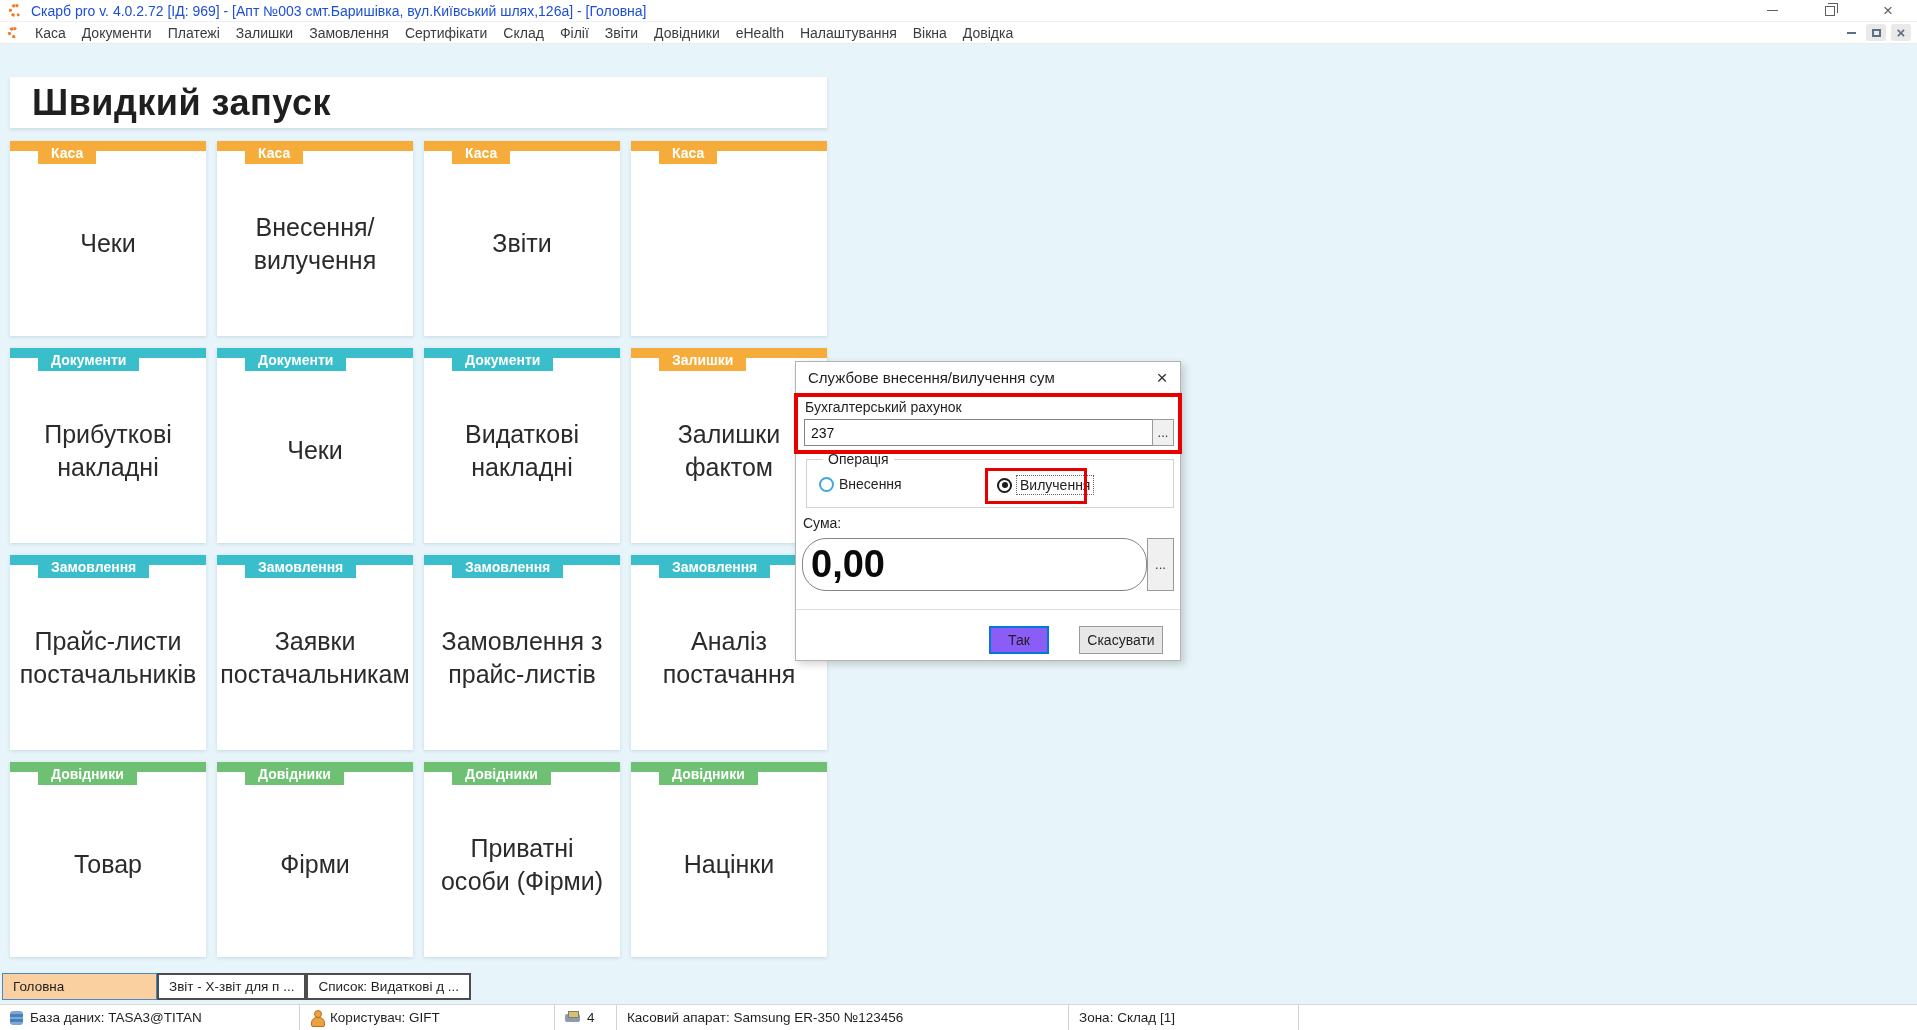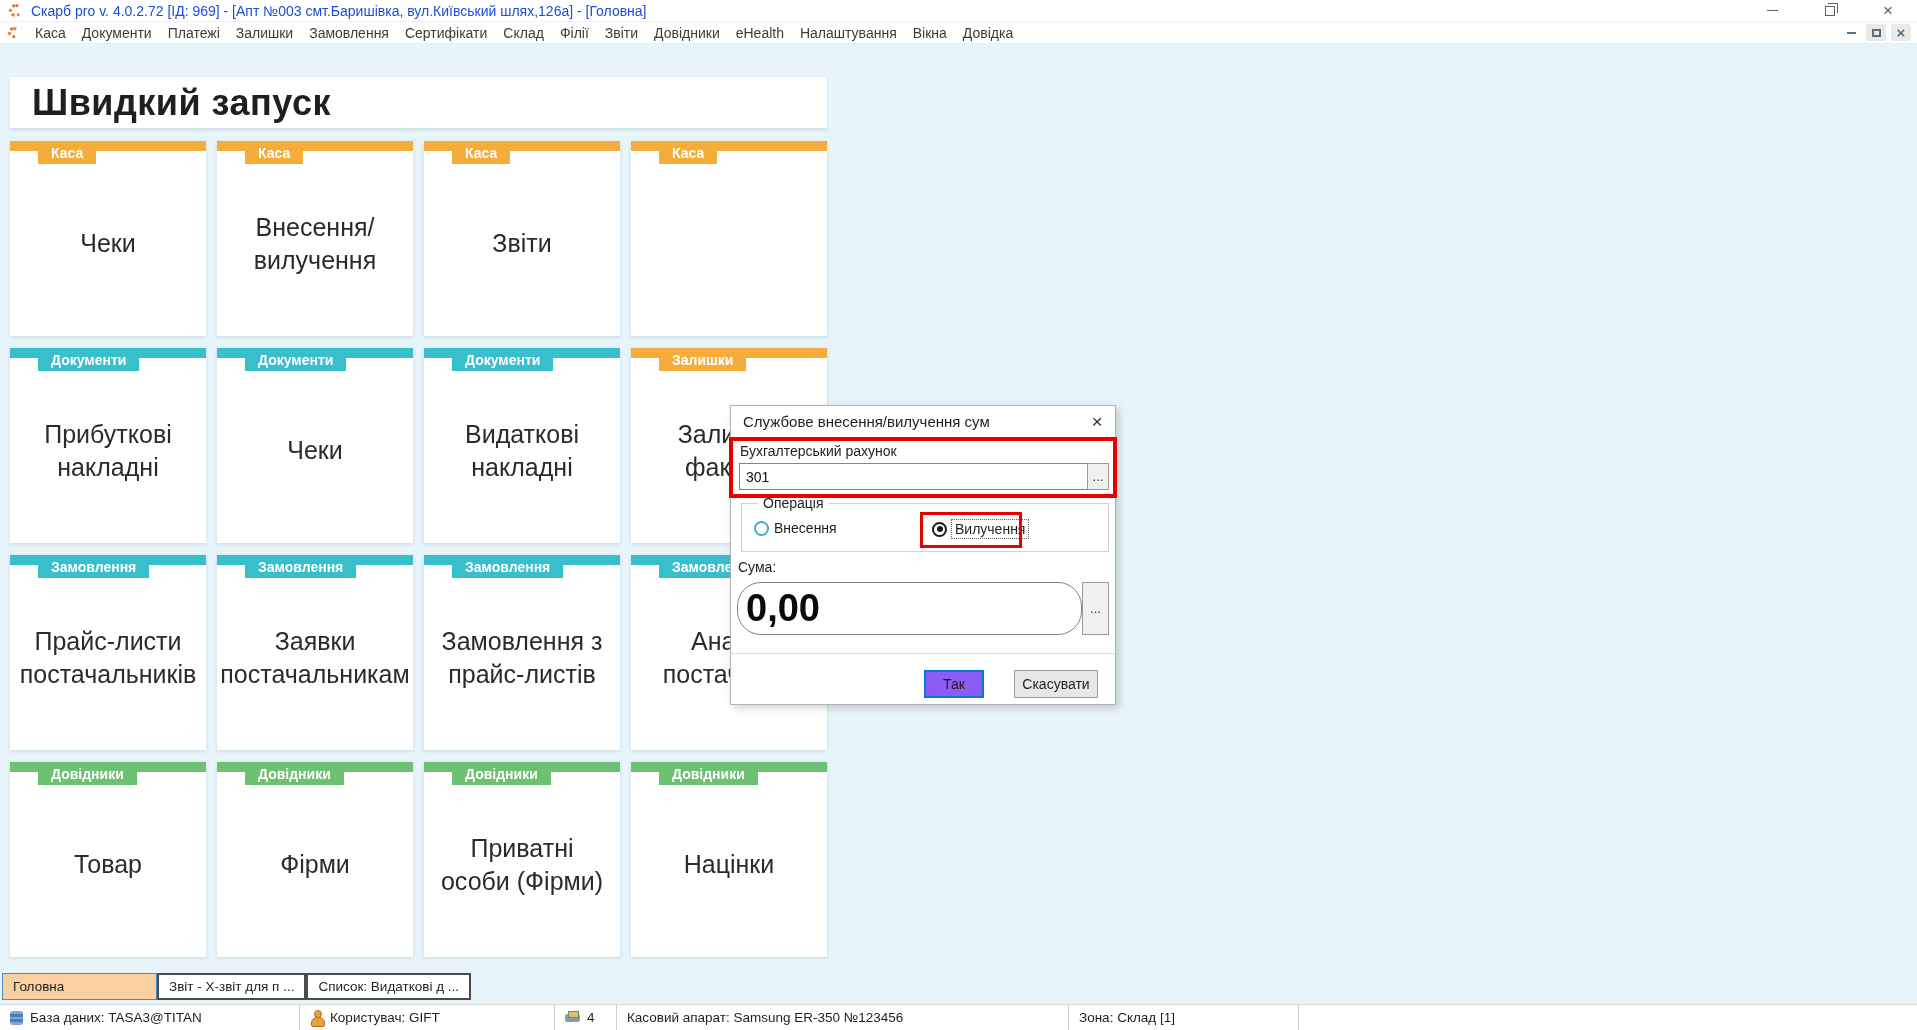--- a/index.html
+++ b/index.html
@@ -42,22 +42,22 @@
   .tile { position:absolute; width:196px; height:195px; background:#ffffff;
     box-shadow:0 1px 3px rgba(120,160,175,0.3); cursor:pointer; }
   .tile-bar { position:absolute; left:0; top:0; width:100%; height:10px; }
   .tile-tag { position:absolute; left:28px; top:0; padding:4px 13px 3px 13px;
     color:#ffffff; font-size:14px; font-weight:600; white-space:nowrap; }
   .tile-label { position:absolute; left:14px; right:14px; top:10px; bottom:0;
     display:flex; align-items:center; justify-content:center; text-align:center;
     font-size:25px; color:#2b2b2b; line-height:1.32; }
 
   
-  .dialog { position:absolute; left:730px; top:361px; width:386px; height:300px; background:#ffffff;
-    border:1px solid #b3b3b3; box-shadow:3px 3px 8px rgba(0,0,0,0.18); z-index:10; font-size:14px;margin-top:44px; }
+  .dialog { position:absolute; left:795px; top:361px; width:386px; height:300px; background:#ffffff;
+    border:1px solid #b3b3b3; box-shadow:3px 3px 8px rgba(0,0,0,0.18); z-index:10; font-size:14px; }
   .dlg-titlebar { position:absolute; left:0; top:0; width:100%; height:32px; background:#ffffff;
     border-bottom:1px solid #a6a6a6; display:flex; align-items:center; }
   .dlg-title { padding-left:12px; font-size:15px; color:#1f1f1f; }
   .dlg-close { margin-left:auto; width:36px; height:100%; display:flex; align-items:center;
     justify-content:center; font-size:19px; font-weight:300; color:#333; cursor:pointer; }
   .dlg-label { position:absolute; font-size:14px; color:#1f1f1f; }
   .dlg-input { position:absolute; background:#ffffff; border:1px solid #848484;
     font-size:14px; color:#111; padding-left:6px; font-family:"Liberation Sans",sans-serif; }
   .browse-btn { position:absolute; background:#f0f0f0; border:1px solid #9a9a9a; color:#333;
     display:flex; align-items:center; justify-content:center; font-size:13px; cursor:pointer; }
@@ -244,21 +244,21 @@
 <div class="dialog">
   <div class="dlg-titlebar">
     <span class="dlg-title">Службове внесення/вилучення сум</span>
     <span class="dlg-close">
         <span>×</span>
       </span>
   </div>
 
   <span class="dlg-label" style="left:9px; top:37px;">Бухгалтерський рахунок</span>
   <div class="dlg-input" style="left:8px; top:57px; width:349px; height:27px; display:flex; align-items:center;">
-    <span>301</span>
+    <span>237</span>
   </div>
   <div class="browse-btn" style="left:356px; top:57px; width:22px; height:27px;">
     <span>...</span>
   </div>
 
   <div class="groupbox">
     <span class="groupbox-label">Операція</span>
     <div class="radio-row" style="left:12px; top:16px;">
       <span class="radio-circle"></span>
       <span class="radio-label">Внесення</span>

